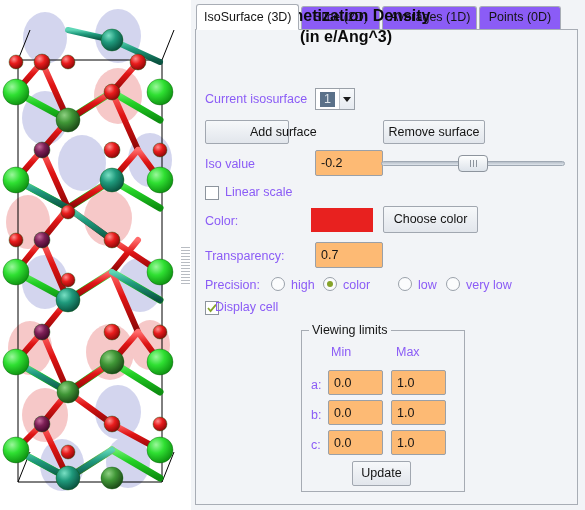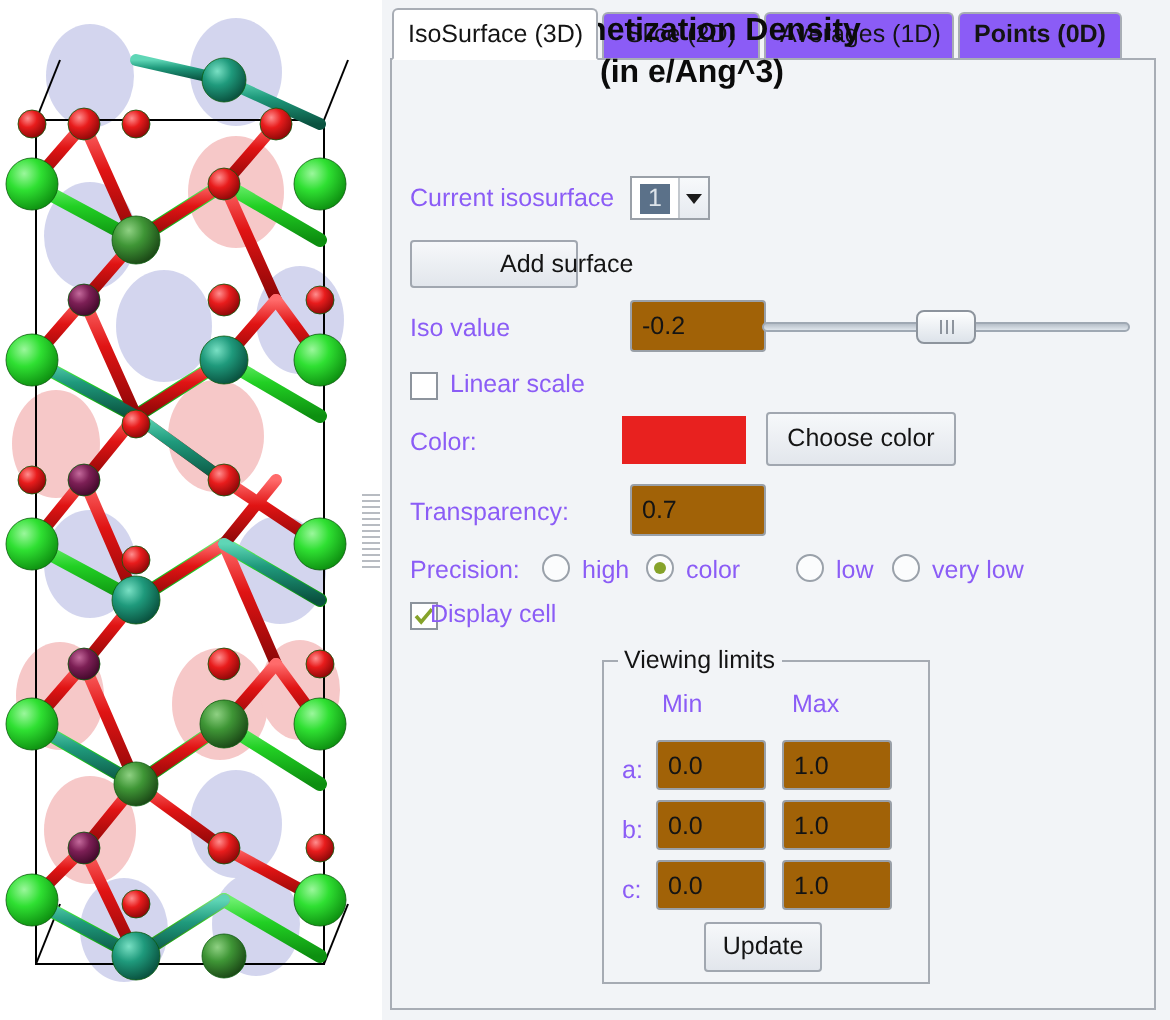--- a/index.html
+++ b/index.html
@@ -122,21 +122,21 @@
     font-family: "Liberation Sans", sans-serif;
     text-align: center;
     white-space: nowrap;
   }
 
   .txt {
     position: absolute;
     box-sizing: border-box;
     border: 1px solid #9aa0a8;
     border-radius: 2px;
-    background: #a16207;
+    background: #fdba74;
     color: #141414;
     font-size: 12.5px;
     font-family: "Liberation Sans", sans-serif;
     padding-left: 5px;
     display: flex;
     align-items: center;
   }
 
   
   #combo {
@@ -463,39 +463,40 @@
   </div>
 
   <div id="panel">
 
     <div id="tabcontent"></div>
 
     <div id="tabbar">
       <div class="tab active" style="left:5px;  width:103px;">IsoSurface (3D)</div>
       <div class="tab" style="left:110px; width:79px;">Slice (2D)</div>
       <div class="tab" style="left:191px; width:95px;">Averages (1D)</div>
-      <div class="tab" style="left:288px; width:82px;font-weight:bold;">Points (0D)</div>
+      <div class="tab" style="left:288px; width:82px;">Points (0D)</div>
     </div>
 
     <div id="title">
       <div>Magnetization Density</div>
       <div>(in e/Ang^3)</div>
     </div>
 
     <div class="lbl" style="left:14px; top:92px;">Current isosurface</div>
     <div id="combo">
       <div class="val">
         <span>1</span>
       </div>
       <div class="arrowbox">
           <div class="caret"></div>
         </div>
     </div>
 
     <div class="btn" style="left:14px;  top:120px; width:84px; height:24px; line-height:22px;padding-left:44px;">Add surface</div>
+    <div class="btn" style="left:192px; top:120px; width:102px; height:24px; line-height:22px;">Remove surface</div>
 
     <div class="lbl" style="left:14px; top:157px;">Iso value</div>
     <div class="txt" style="left:124px; top:150px; width:68px; height:26px;">-0.2</div>
     <div id="slider">
       <div class="track"></div>
       <div class="handle" style="left: 77px;">
           <i></i>
           <i></i>
           <i></i>
         </div>

